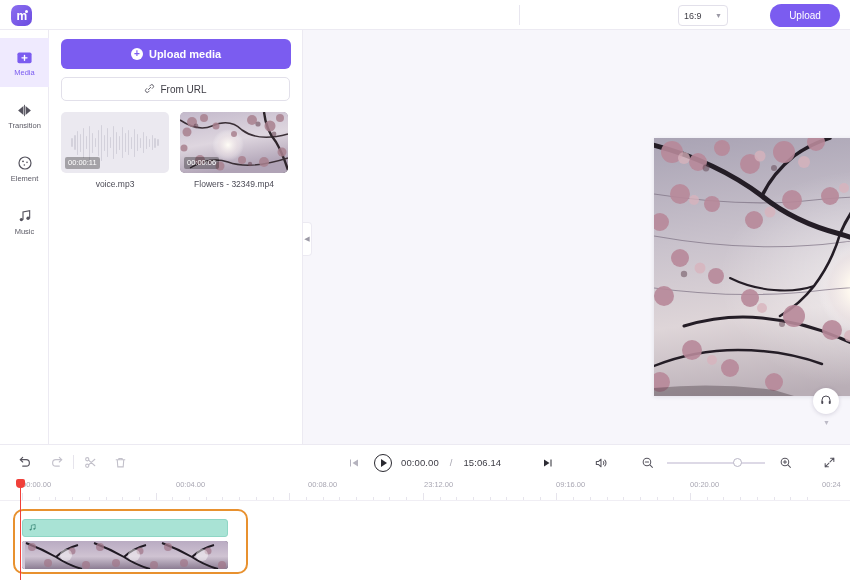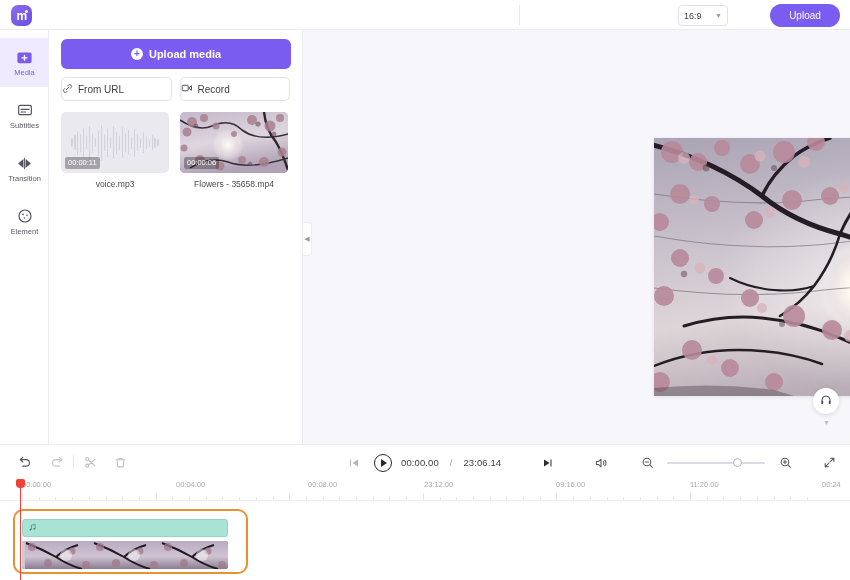--- a/index.html
+++ b/index.html
@@ -78,21 +78,21 @@
     cursor: pointer; font-family: "Liberation Sans", sans-serif;
   }
   .up-circ {
     width: 12px; height: 12px; border-radius: 50%; background: #fff;
     display:flex; align-items:center; justify-content:center;
     color: #7b5cf0; font-size: 10px; line-height: 1; font-weight: bold;
   }
   .subbtn-row { display: flex; gap: 8px; margin-top: 8px; }
   .subbtn {
     flex: 1; height: 24px; border: 1px solid #e2e0ea; border-radius: 5px;
-    background: #fff; display: flex; align-items: center; 
+    background: #fff; display: flex; align-items: center; justify-content: center;
     gap: 5px; font-size: 10px; color: #3e3d45; cursor: pointer;
     font-family: "Liberation Sans", sans-serif;
   }
   .tabs {
     display: flex; align-items: flex-end; gap: 13px; margin-top: 12px;
     border-bottom: 1px solid #eeecf3; padding-bottom: 0; height: 21px;
   }
   .tab {
     font-size: 10px; color: #6d6c77; cursor: pointer; padding-bottom: 4px;
     position: relative; display:flex; align-items:center; gap:4px; line-height:1;
@@ -245,29 +245,20 @@
       <span class="rail-icon">
         <svg width="17" height="17" viewBox="0 0 24 24">
             <rect x="2" y="5" width="20" height="15" rx="2.5" fill="#7b5cf0"></rect>
             <path d="M12 9v7M8.5 12.5h7" stroke="#fff" stroke-width="2" stroke-linecap="round"></path>
           </svg>
       </span>
       <span class="rail-label">Media</span>
     </div>
 
 
-    <div class="rail-item">
-      <span class="rail-icon">
-        <svg width="16" height="16" viewBox="0 0 24 24">
-            <rect x="2.5" y="5" width="19" height="14" rx="2" fill="none" stroke="#55535e" stroke-width="1.8"></rect>
-            <path d="M6 11h12M6 15h7" stroke="#55535e" stroke-width="1.8" stroke-linecap="round"></path>
-          </svg>
-      </span>
-      <span class="rail-label">Subtitles</span>
-    </div>
 
     <div class="rail-item">
       <span class="rail-icon">
         <svg width="17" height="17" viewBox="0 0 24 24" fill="#55535e">
             <path d="M10.5 5.5L3 12l7.5 6.5z"></path>
             <path d="M13.5 5.5L21 12l-7.5 6.5z"></path>
             <rect x="11.4" y="4" width="1.3" height="16"></rect>
           </svg>
       </span>
       <span class="rail-label">Transition</span>
@@ -278,47 +269,48 @@
         <svg width="16" height="16" viewBox="0 0 24 24">
             <circle cx="12" cy="12" r="9" fill="none" stroke="#55535e" stroke-width="1.8"></circle>
             <circle cx="9" cy="9.5" r="1.4" fill="#55535e"></circle>
             <circle cx="15" cy="11" r="1.2" fill="#55535e"></circle>
             <circle cx="11" cy="15" r="1.2" fill="#55535e"></circle>
           </svg>
       </span>
       <span class="rail-label">Element</span>
     </div>
 
+    <div class="rail-item">
+      <span class="rail-icon">
+        <svg width="16" height="16" viewBox="0 0 24 24" fill="none" stroke="#55535e" stroke-width="1.7">
+            <path d="M9 17V6l10-2v11" stroke-linecap="round"></path>
+            <circle cx="6.6" cy="17.4" r="2.5" fill="#55535e" stroke="none"></circle>
+            <circle cx="16.6" cy="15.4" r="2.5" fill="#55535e" stroke="none"></circle>
+          </svg>
+      </span>
+      <span class="rail-label">Music</span>
+    </div>
   </div>
 
   <div class="panel">
     <button class="upload-btn">
       <span class="up-circ">+</span>
       <span>Upload media</span>
     </button>
 
     <div class="subbtn-row">
       <div class="subbtn">
         <span>
           <svg width="11" height="11" viewBox="0 0 24 24" fill="none" stroke="#55535e" stroke-width="2" stroke-linecap="round">
               <path d="M9.5 14.5l5-5"></path>
               <path d="M12.5 6.5l1.8-1.8a3.8 3.8 0 015.4 5.4L17.9 11.9"></path>
               <path d="M11.5 17.5l-1.8 1.8a3.8 3.8 0 01-5.4-5.4L6.1 12.1"></path>
             </svg>
         </span>
         <span>From URL</span>
-      </div>
-      <div class="subbtn">
-        <span>
-          <svg width="12" height="12" viewBox="0 0 24 24" fill="none" stroke="#55535e" stroke-width="2">
-              <rect x="2.5" y="6.5" width="12" height="11" rx="1.6"></rect>
-              <path d="M16.5 10.5l4.5-3v9l-4.5-3z" stroke-linejoin="round"></path>
-            </svg>
-        </span>
-        <span>Record</span>
       </div>
     </div>
 
 
     <div class="media-grid">
 
       <div class="media-card">
         <div class="media-thumb thumb-audio">
           <div class="wave">
             <i style="height:9px"></i>
@@ -396,21 +388,21 @@
             <g fill="#6d4c5a" opacity="0.6">
               <circle cx="16" cy="14" r="2.4"></circle>
                 <circle cx="78" cy="12" r="2.6"></circle>
                 <circle cx="94" cy="22" r="2.4"></circle>
               <circle cx="30" cy="50" r="2.4"></circle>
                 <circle cx="70" cy="52" r="2.2"></circle>
             </g>
           </svg>
           <span class="badge">00:00:06</span>
         </div>
-        <div class="media-name">Flowers - 35658.mp4</div>
+        <div class="media-name">Flowers - 32349.mp4</div>
       </div>
     </div>
   </div>
 
   <div class="preview">
     <div class="stage">
       <svg class="blossom" width="457" height="258" viewBox="0 0 457 258" preserveAspectRatio="none">
         <defs>
           <linearGradient id="sky" x1="0" y1="0" x2="0.25" y2="1">
             <stop offset="0%" stop-color="#a9a3b4"></stop>
@@ -586,21 +578,21 @@
         <svg width="12" height="12" viewBox="0 0 24 24" fill="#b5b3be">
             <rect x="4" y="5" width="2" height="14"></rect>
             <path d="M20 5v14l-11-7z"></path>
           </svg>
       </div>
       <div class="play-btn">
         <span class="play-tri"></span>
       </div>
       <span class="time-read">00:00.00</span>
       <span class="time-sep">/</span>
-      <span class="time-read">23:06.14</span>
+      <span class="time-read">15:06.14</span>
       <div style="width:18px"></div>
       <div class="tb-icon">
         <svg width="12" height="12" viewBox="0 0 24 24" fill="#2d2c34">
             <path d="M4 5v14l11-7z"></path>
             <rect x="17" y="5" width="2" height="14"></rect>
           </svg>
       </div>
     </div>
 
     <div class="zoom-group">
@@ -637,21 +629,21 @@
     </div>
   </div>
 
   <div class="timeline">
     <div class="ruler">
       <span class="rtick" style="left:22px">00:00.00</span>
       <span class="rtick" style="left:176px">00:04.00</span>
       <span class="rtick" style="left:308px">00:08.00</span>
       <span class="rtick" style="left:424px">23:12.00</span>
       <span class="rtick" style="left:556px">09:16.00</span>
-      <span class="rtick" style="left:690px">11:20.00</span>
+      <span class="rtick" style="left:690px">00:20.00</span>
       <span class="rtick" style="left:822px">00:24</span>
       <div id="ruler-marks">
           <div class="rmark" style="left: 22px; height: 7px;"></div>
           <div class="rmark" style="left: 38.7px; height: 3px;"></div>
           <div class="rmark" style="left: 55.4px; height: 3px;"></div>
           <div class="rmark" style="left: 72.1px; height: 3px;"></div>
           <div class="rmark" style="left: 88.8px; height: 3px;"></div>
           <div class="rmark" style="left: 105.5px; height: 3px;"></div>
           <div class="rmark" style="left: 122.2px; height: 3px;"></div>
           <div class="rmark" style="left: 138.9px; height: 3px;"></div>

